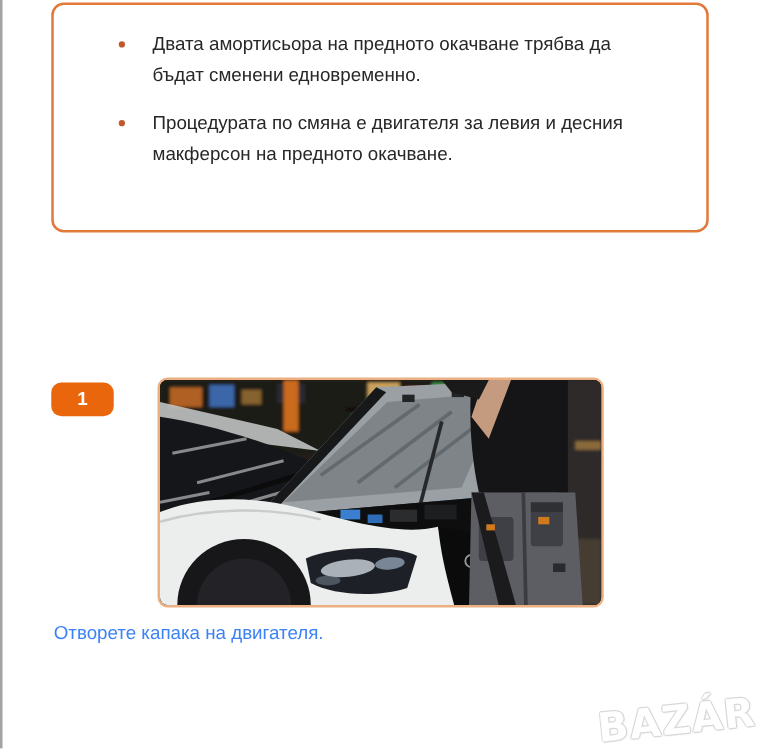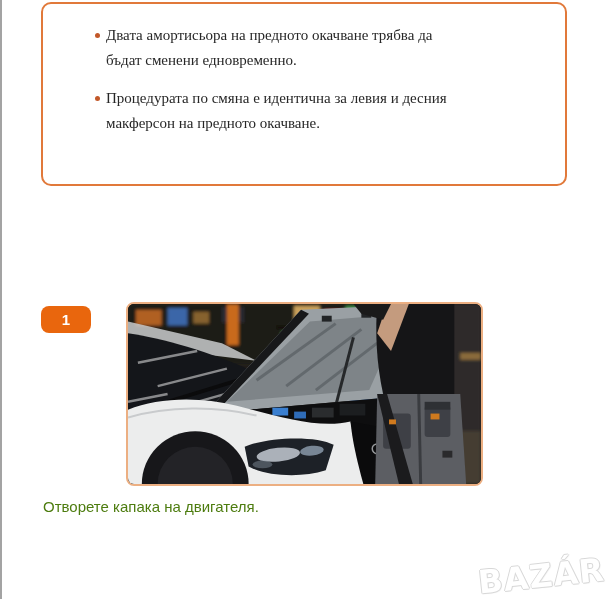--- a/index.html
+++ b/index.html
@@ -6,38 +6,38 @@
   .page{
     position:relative;width:607px;height:599px;background:#ffffff;
     overflow:hidden;font-family:"Liberation Sans",sans-serif;
   }
   .edge-line{position:absolute;left:0;top:0;width:2px;height:100%;background:#a3a3a3;}
   .info-box{
     position:absolute;left:41px;top:2px;width:526px;height:184px;
     border:2px solid #e1793a;border-radius:10px;box-sizing:border-box;background:#ffffff;
   }
   .bullet-list{list-style:none;margin:0;padding:19px 22px 0 52px;}
-  .bullet-item{display:flex;gap:6px;margin-bottom:13px;font-family:Liberation Serif, serif;}
+  .bullet-item{display:flex;gap:22px;margin-bottom:13px;}
   .bullet-dot{flex:0 0 auto;width:5px;height:5px;border-radius:50%;background:#c25829;margin-top:10px;}
   .bullet-text{font-size:15px;line-height:25px;color:#272727;white-space:pre-line;}
   .section-heading{
     position:absolute;left:43px;top:220px;width:520px;margin:0;
     font-size:20px;line-height:27px;font-weight:bold;color:#131313;white-space:pre-line;
   }
   .step-badge{
     position:absolute;left:41px;top:306px;width:50px;height:27px;border-radius:8px;
     background:#e9660d;color:#ffffff;font-size:15px;font-weight:bold;
     display:flex;align-items:center;justify-content:center;
   }
   .step-photo{
     position:absolute;left:126px;top:302px;width:357px;height:184px;
     border:2px solid #ecaf82;border-radius:8px;box-sizing:border-box;overflow:hidden;background:#241f1b;
   }
   .step-photo svg{display:block;width:100%;height:100%;}
-  .step-caption{position:absolute;left:43px;top:498px;font-size:15px;color:#4d7c0f;}
+  .step-caption{position:absolute;left:43px;top:498px;font-size:15px;color:#3b82f6;}
   .watermark{
     position:absolute;right:2px;bottom:4px;transform:rotate(-6deg);
     font-family:"DejaVu Sans",sans-serif;font-size:32px;font-weight:bold;letter-spacing:1px;
     color:#ffffff;
     text-shadow:-1px 0 0 #d8d8d8,1px 0 0 #d8d8d8,0 -1px 0 #d8d8d8,0 1px 0 #d8d8d8,1px 1px 1px #e9e9e9;
   }
 </style>
 </head>
 <body>
 
@@ -47,21 +47,21 @@
 
   <div class="info-box">
     <ul class="bullet-list">
       <li class="bullet-item">
         <span class="bullet-dot"></span>
         <span class="bullet-text">Двата амортисьора на предното окачване трябва да
 бъдат сменени едновременно.</span>
       </li>
       <li class="bullet-item">
         <span class="bullet-dot"></span>
-        <span class="bullet-text">Процедурата по смяна е идентична за левия и десния
+        <span class="bullet-text">Процедурата по смяна е двигателя за левия и десния
 макферсон на предното окачване.</span>
       </li>
     </ul>
   </div>
 
 
   <div class="step-badge">
     <span>1</span>
   </div>
 

